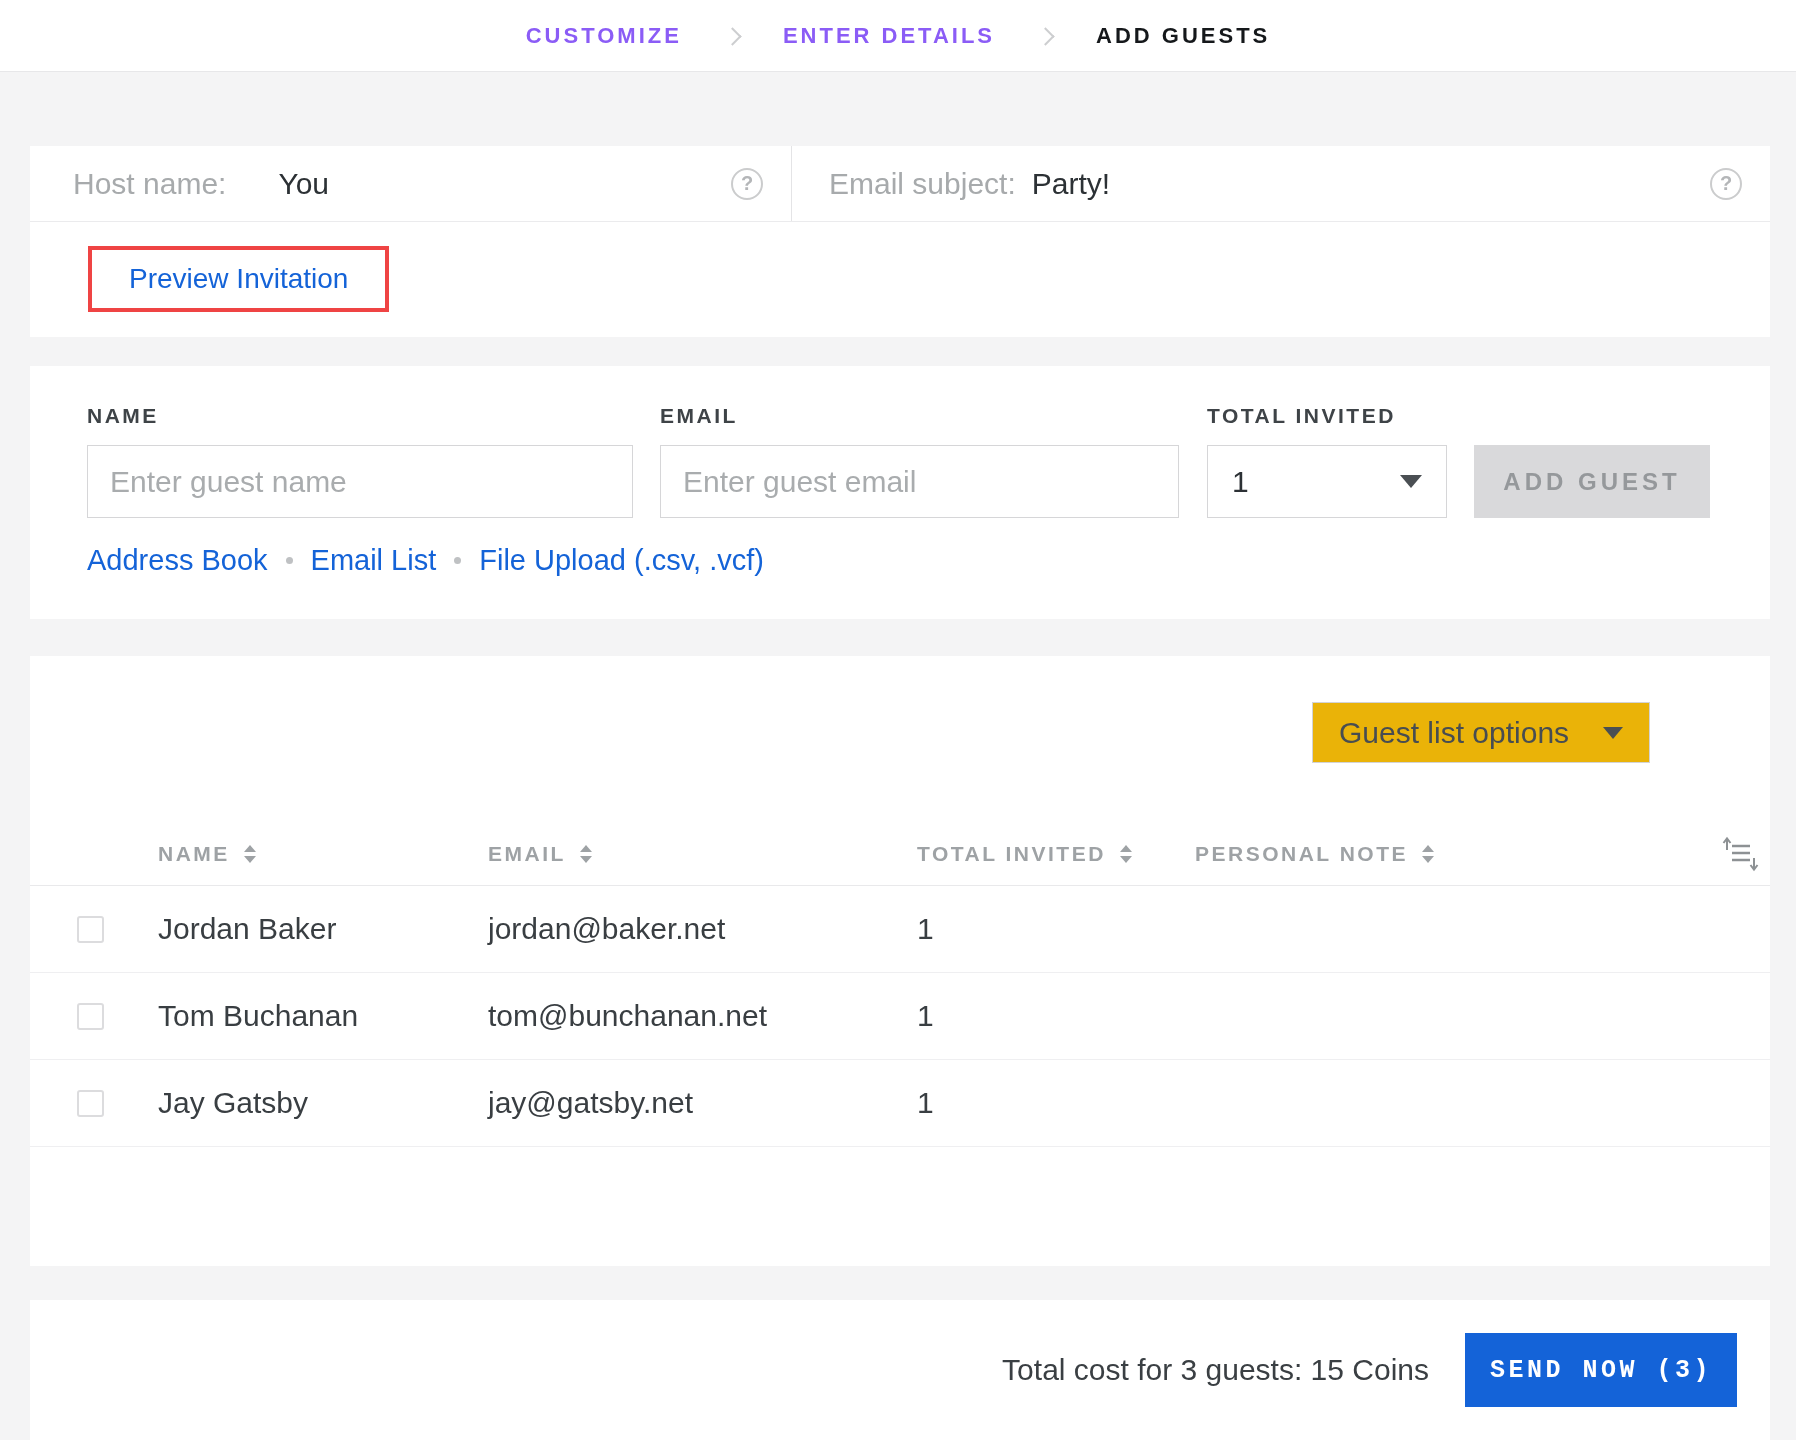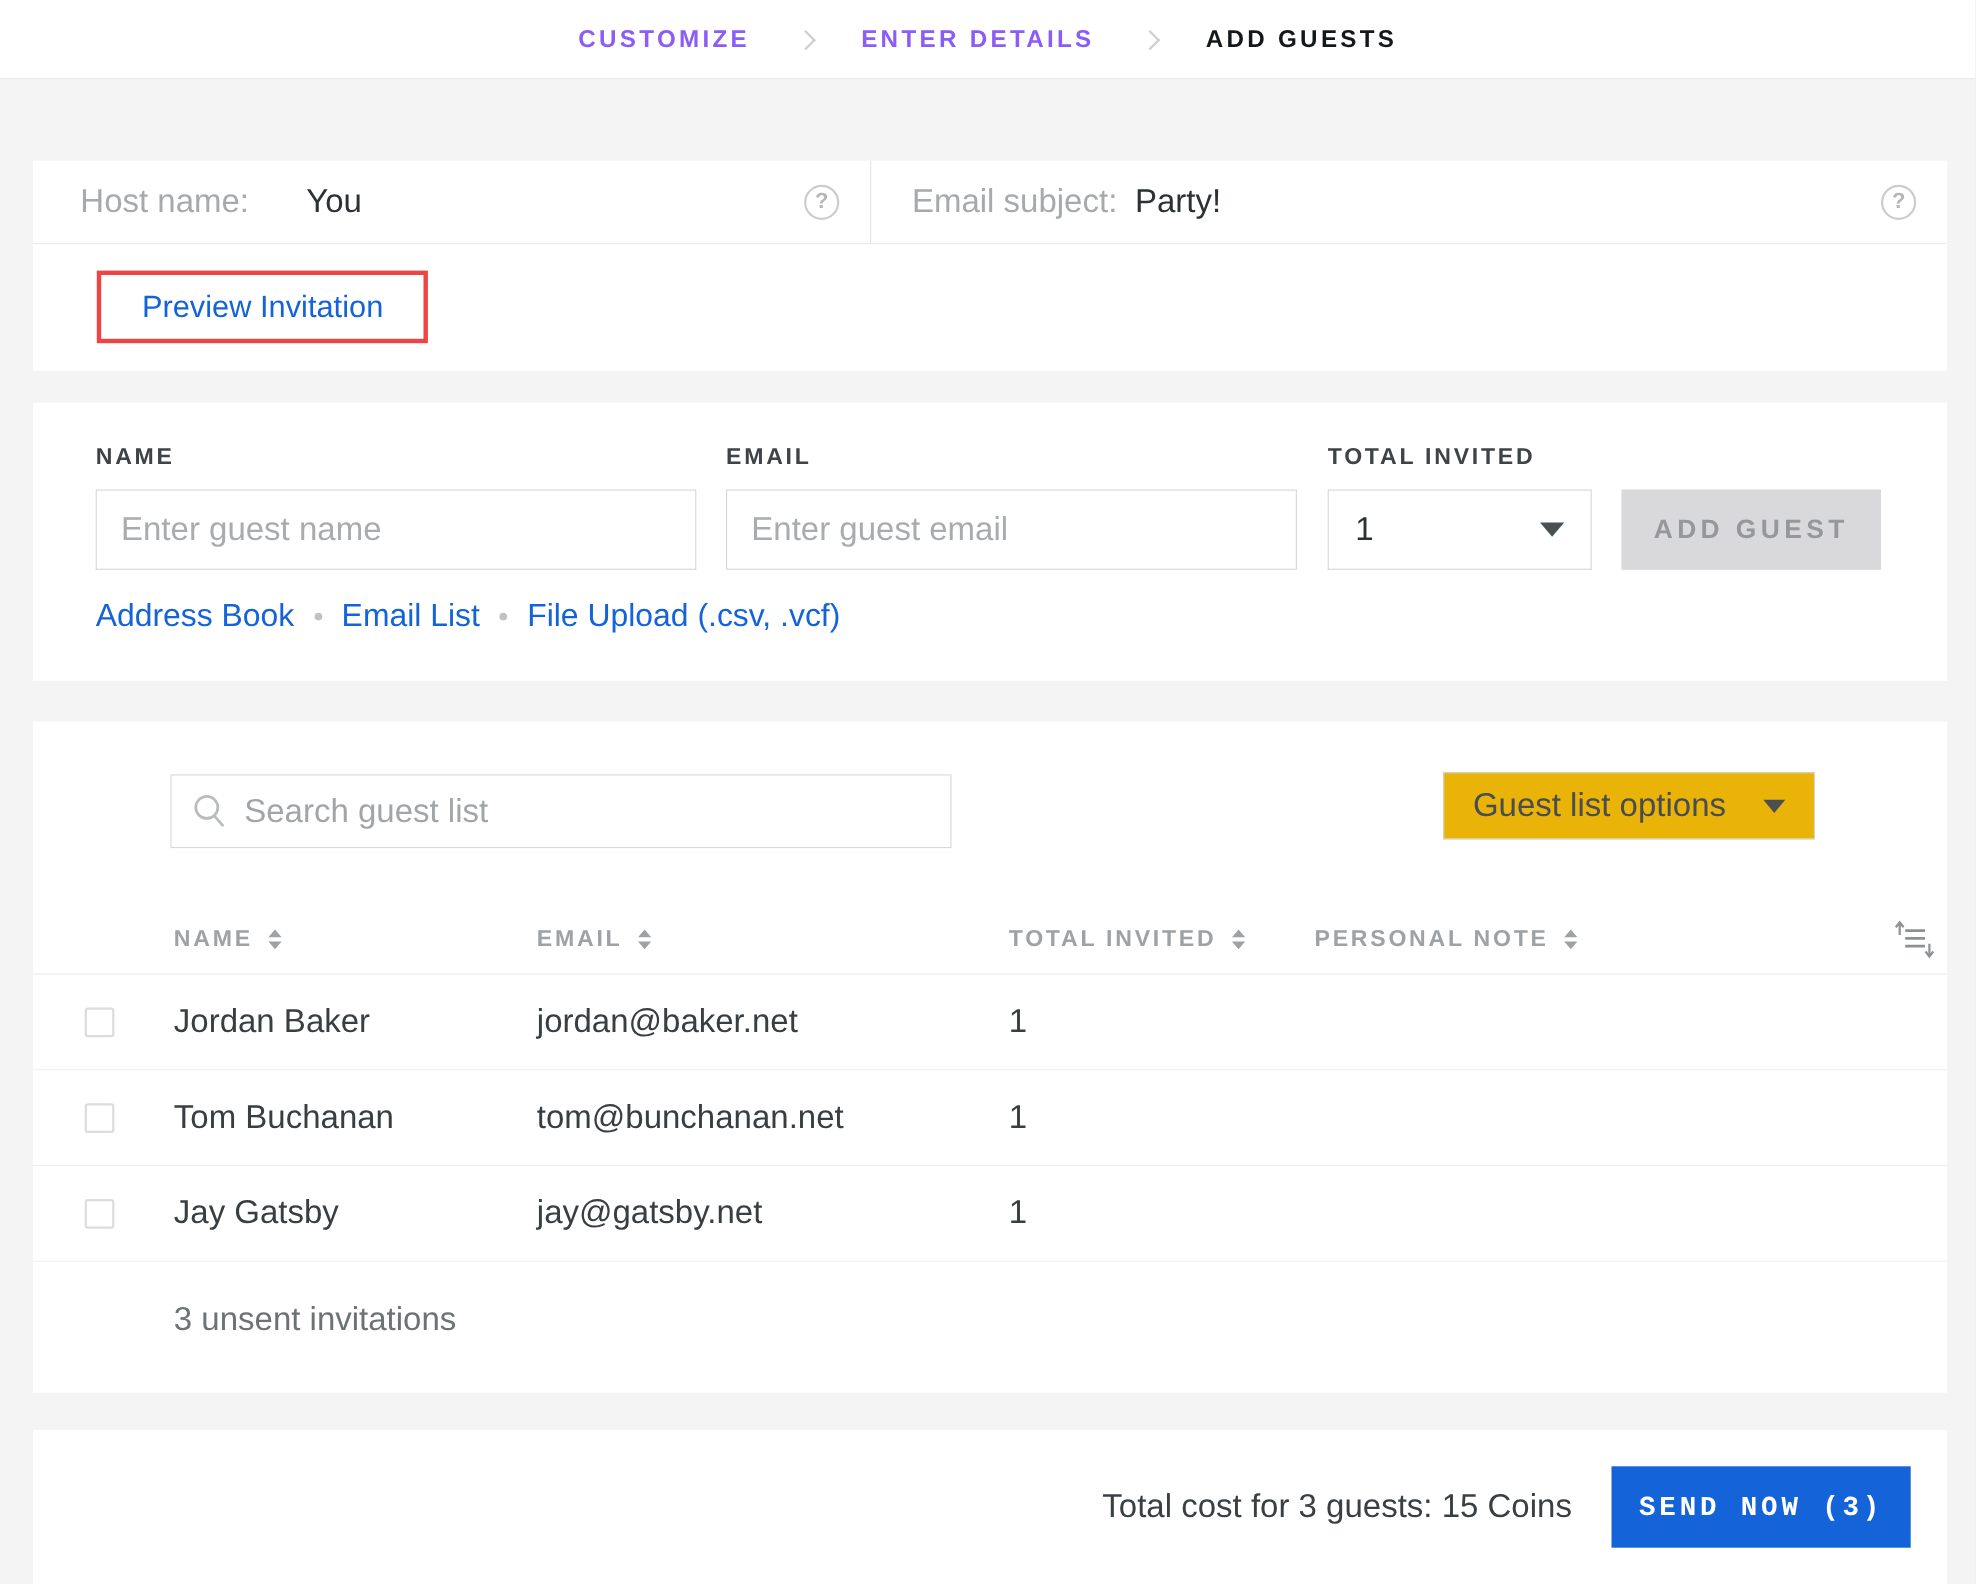--- a/index.html
+++ b/index.html
@@ -157,27 +157,20 @@
       <a class="link">Address Book</a>
       <span class="dot"></span>
       <a class="link">Email List</a>
       <span class="dot"></span>
       <a class="link">File Upload (.csv, .vcf)</a>
     </div>
   </div>
 
   <div class="panel panelC">
 
-    <div class="search-box">
-      <svg width="34" height="34" viewBox="0 0 34 34" style="margin-right:14px;">
-        <circle cx="14" cy="13" r="10" fill="none" stroke="#b9bcbe" stroke-width="2.5"></circle>
-        <line x1="21" y1="21" x2="29" y2="30" stroke="#b9bcbe" stroke-width="2.5"></line>
-      </svg>
-      <input placeholder="Search guest list" style="">
-    </div>
 
     <div class="options-btn">
       <span class="options-label">Guest list options</span>
       <span class="caret"></span>
     </div>
 
     <div class="thead grid">
       <span></span>
       <span class="th">
         <span>NAME</span>
@@ -236,21 +229,20 @@
         <span></span>
       </div>
       <div class="trow grid">
         <span class="checkbox"></span>
         <span class="cell">Jay Gatsby</span>
         <span class="cell">jay@gatsby.net</span>
         <span class="cell">1</span>
         <span class="cell"></span>
         <span></span>
       </div>
-      <div class="unsent">3 unsent invitations</div>
     </div>
   </div>
 
   <div class="panel panelD">
     <span class="cost">Total cost for 3 guests: 15 Coins</span>
     <button class="btn-primary">SEND NOW (3)</button>
   </div>
 
 </div>
 

